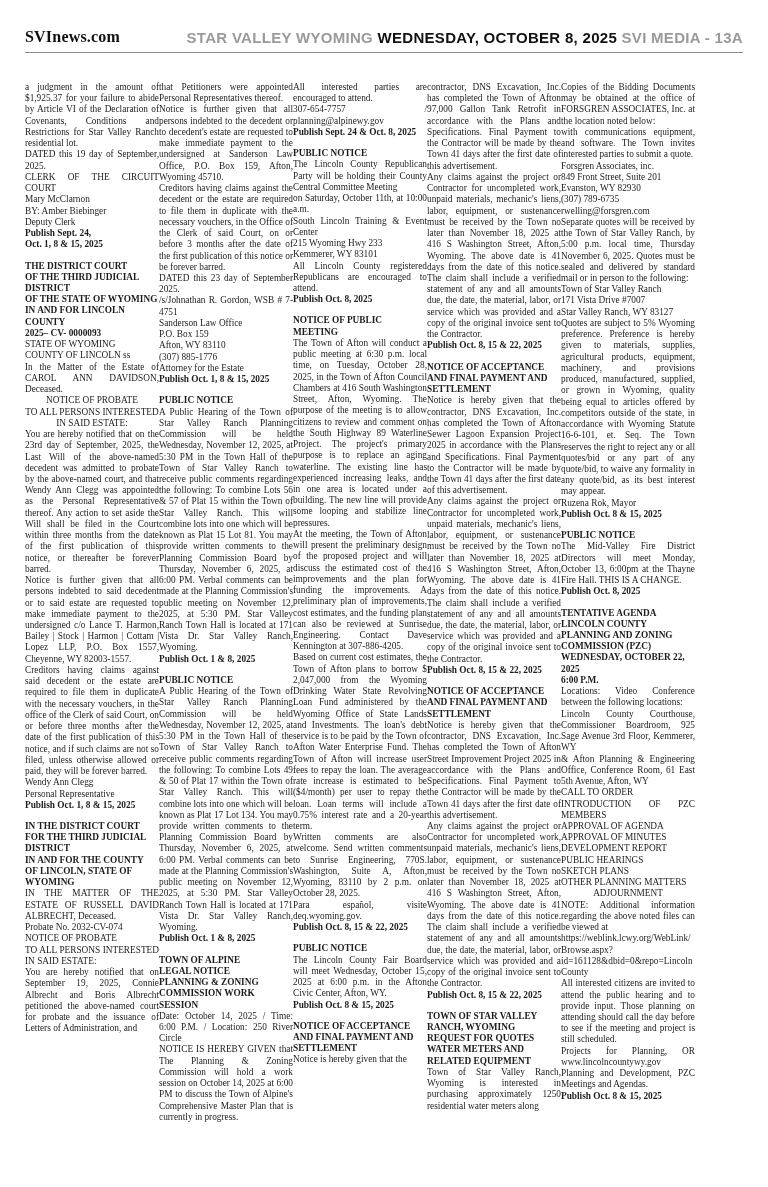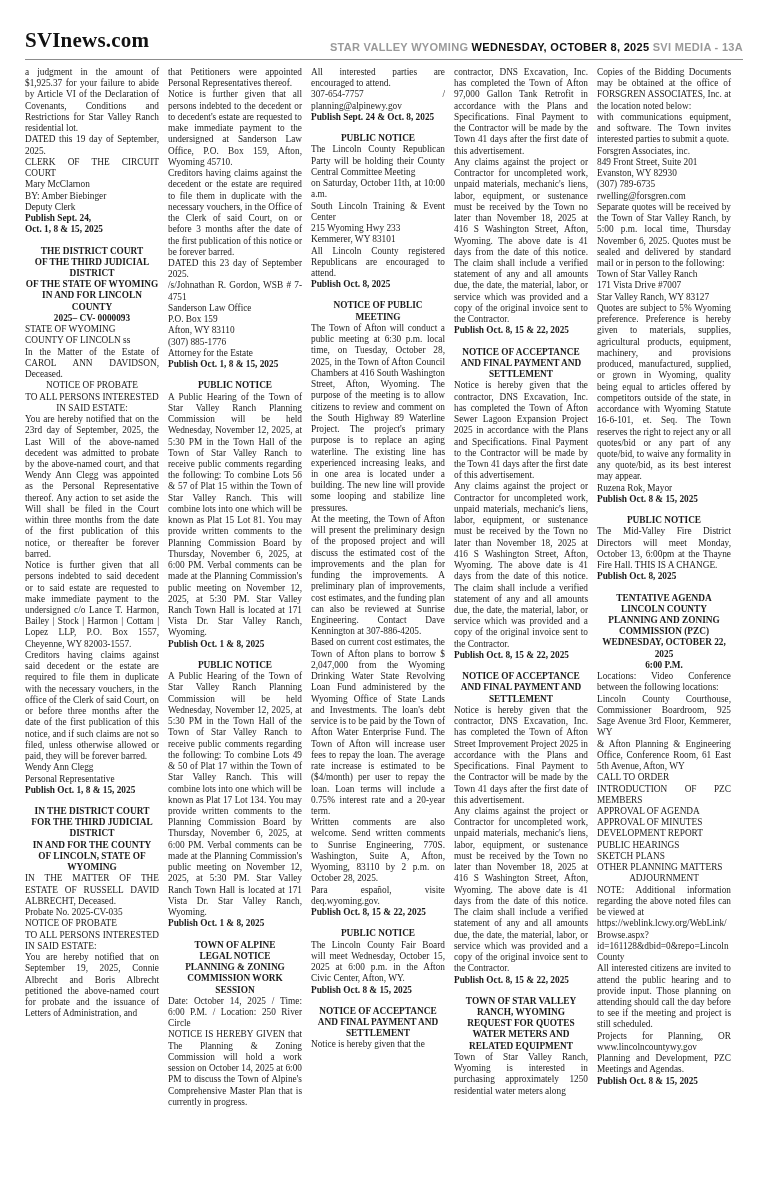--- a/index.html
+++ b/index.html
@@ -8,32 +8,32 @@
     font-family:"Liberation Serif", serif; color:#1c1c1c;
     -webkit-font-smoothing:antialiased;
   }
   .page { padding:0 25px; }
   .masthead {
     display:flex; justify-content:space-between; align-items:flex-end;
     padding-top:28px; padding-bottom:6px; border-bottom:1px solid #8c8c8c;
   }
   .logo {
     font-family:"Liberation Serif", serif; font-weight:bold;
-    font-size:21px; color:#111; letter-spacing:0.2px;
+    font-size:16px; color:#111; letter-spacing:0.2px;
   }
   .mast-right {
-    font-family:"Liberation Sans", sans-serif; font-size:11px;
+    font-family:"Liberation Sans", sans-serif; font-size:15px;
     font-weight:bold; color:#9a9a9a; letter-spacing:0.3px;
   }
   .mast-right .mast-date { color:#111; }
-  .columns { display:flex; gap:9px; padding-top:7px; }
+  .columns { display:flex; padding-top:7px;margin-top:22px; }
   .col { flex:0 0 134px; width:134px; }
   .blk { font-size:9.3px; line-height:1.21; color:#1c1c1c; }
   .blk-p { text-align:justify; word-break:break-word; }
-  .blk-h { font-weight:bold; text-align:center; white-space:pre-line; margin-top:10px; }
+  .blk-h { font-weight:bold; white-space:pre-line; margin-top:10px; }
   .blk-c { text-align:center; white-space:pre-line; }
   .blk-pub { font-weight:bold; text-align:left; white-space:pre-line; }
 </style>
 </head>
 <body>
 
 <div class="page">
   <div class="masthead">
     <span class="logo">SVInews.com</span>
     <span class="mast-right"><span>STAR VALLEY WYOMING </span><span class="mast-date">WEDNESDAY, OCTOBER 8, 2025</span><span> SVI MEDIA - 13A</span></span>
@@ -67,21 +67,21 @@
         <div class="blk blk-p">Wendy Ann Clegg</div>
         <div class="blk blk-p">Personal Representative</div>
         <div class="blk blk-pub">Publish Oct. 1, 8 &amp; 15, 2025</div>
         <div class="blk blk-h">IN THE DISTRICT COURT
 FOR THE THIRD JUDICIAL
 DISTRICT
 IN AND FOR THE COUNTY
 OF LINCOLN, STATE OF
 WYOMING</div>
         <div class="blk blk-p">IN THE MATTER OF THE ESTATE OF RUSSELL DAVID ALBRECHT, Deceased.</div>
-        <div class="blk blk-p">Probate No. 2025-CV-035</div>
+        <div class="blk blk-p">Probate No. 2032-CV-074</div>
         <div class="blk blk-p">NOTICE OF PROBATE</div>
         <div class="blk blk-p">TO ALL PERSONS INTERESTED IN SAID ESTATE:</div>
         <div class="blk blk-p">You are hereby notified that on September 19, 2025, Connie Albrecht and Boris Albrecht petitioned the above-named court for probate and the issuance of Letters of Administration, and</div>
       </div>
       <div class="col">
         <div class="blk blk-p">that Petitioners were appointed Personal Representatives thereof.</div>
         <div class="blk blk-p">Notice is further given that all persons indebted to the decedent or to decedent's estate are requested to make immediate payment to the undersigned at Sanderson Law Office, P.O. Box 159, Afton, Wyoming 45710.</div>
         <div class="blk blk-p">Creditors having claims against the decedent or the estate are required to file them in duplicate with the necessary vouchers, in the Office of the Clerk of said Court, on or before 3 months after the date of the first publication of this notice or be forever barred.</div>
         <div class="blk blk-p">DATED this 23 day of September 2025.</div>
         <div class="blk blk-p">/s/Johnathan R. Gordon, WSB # 7-4751</div>

